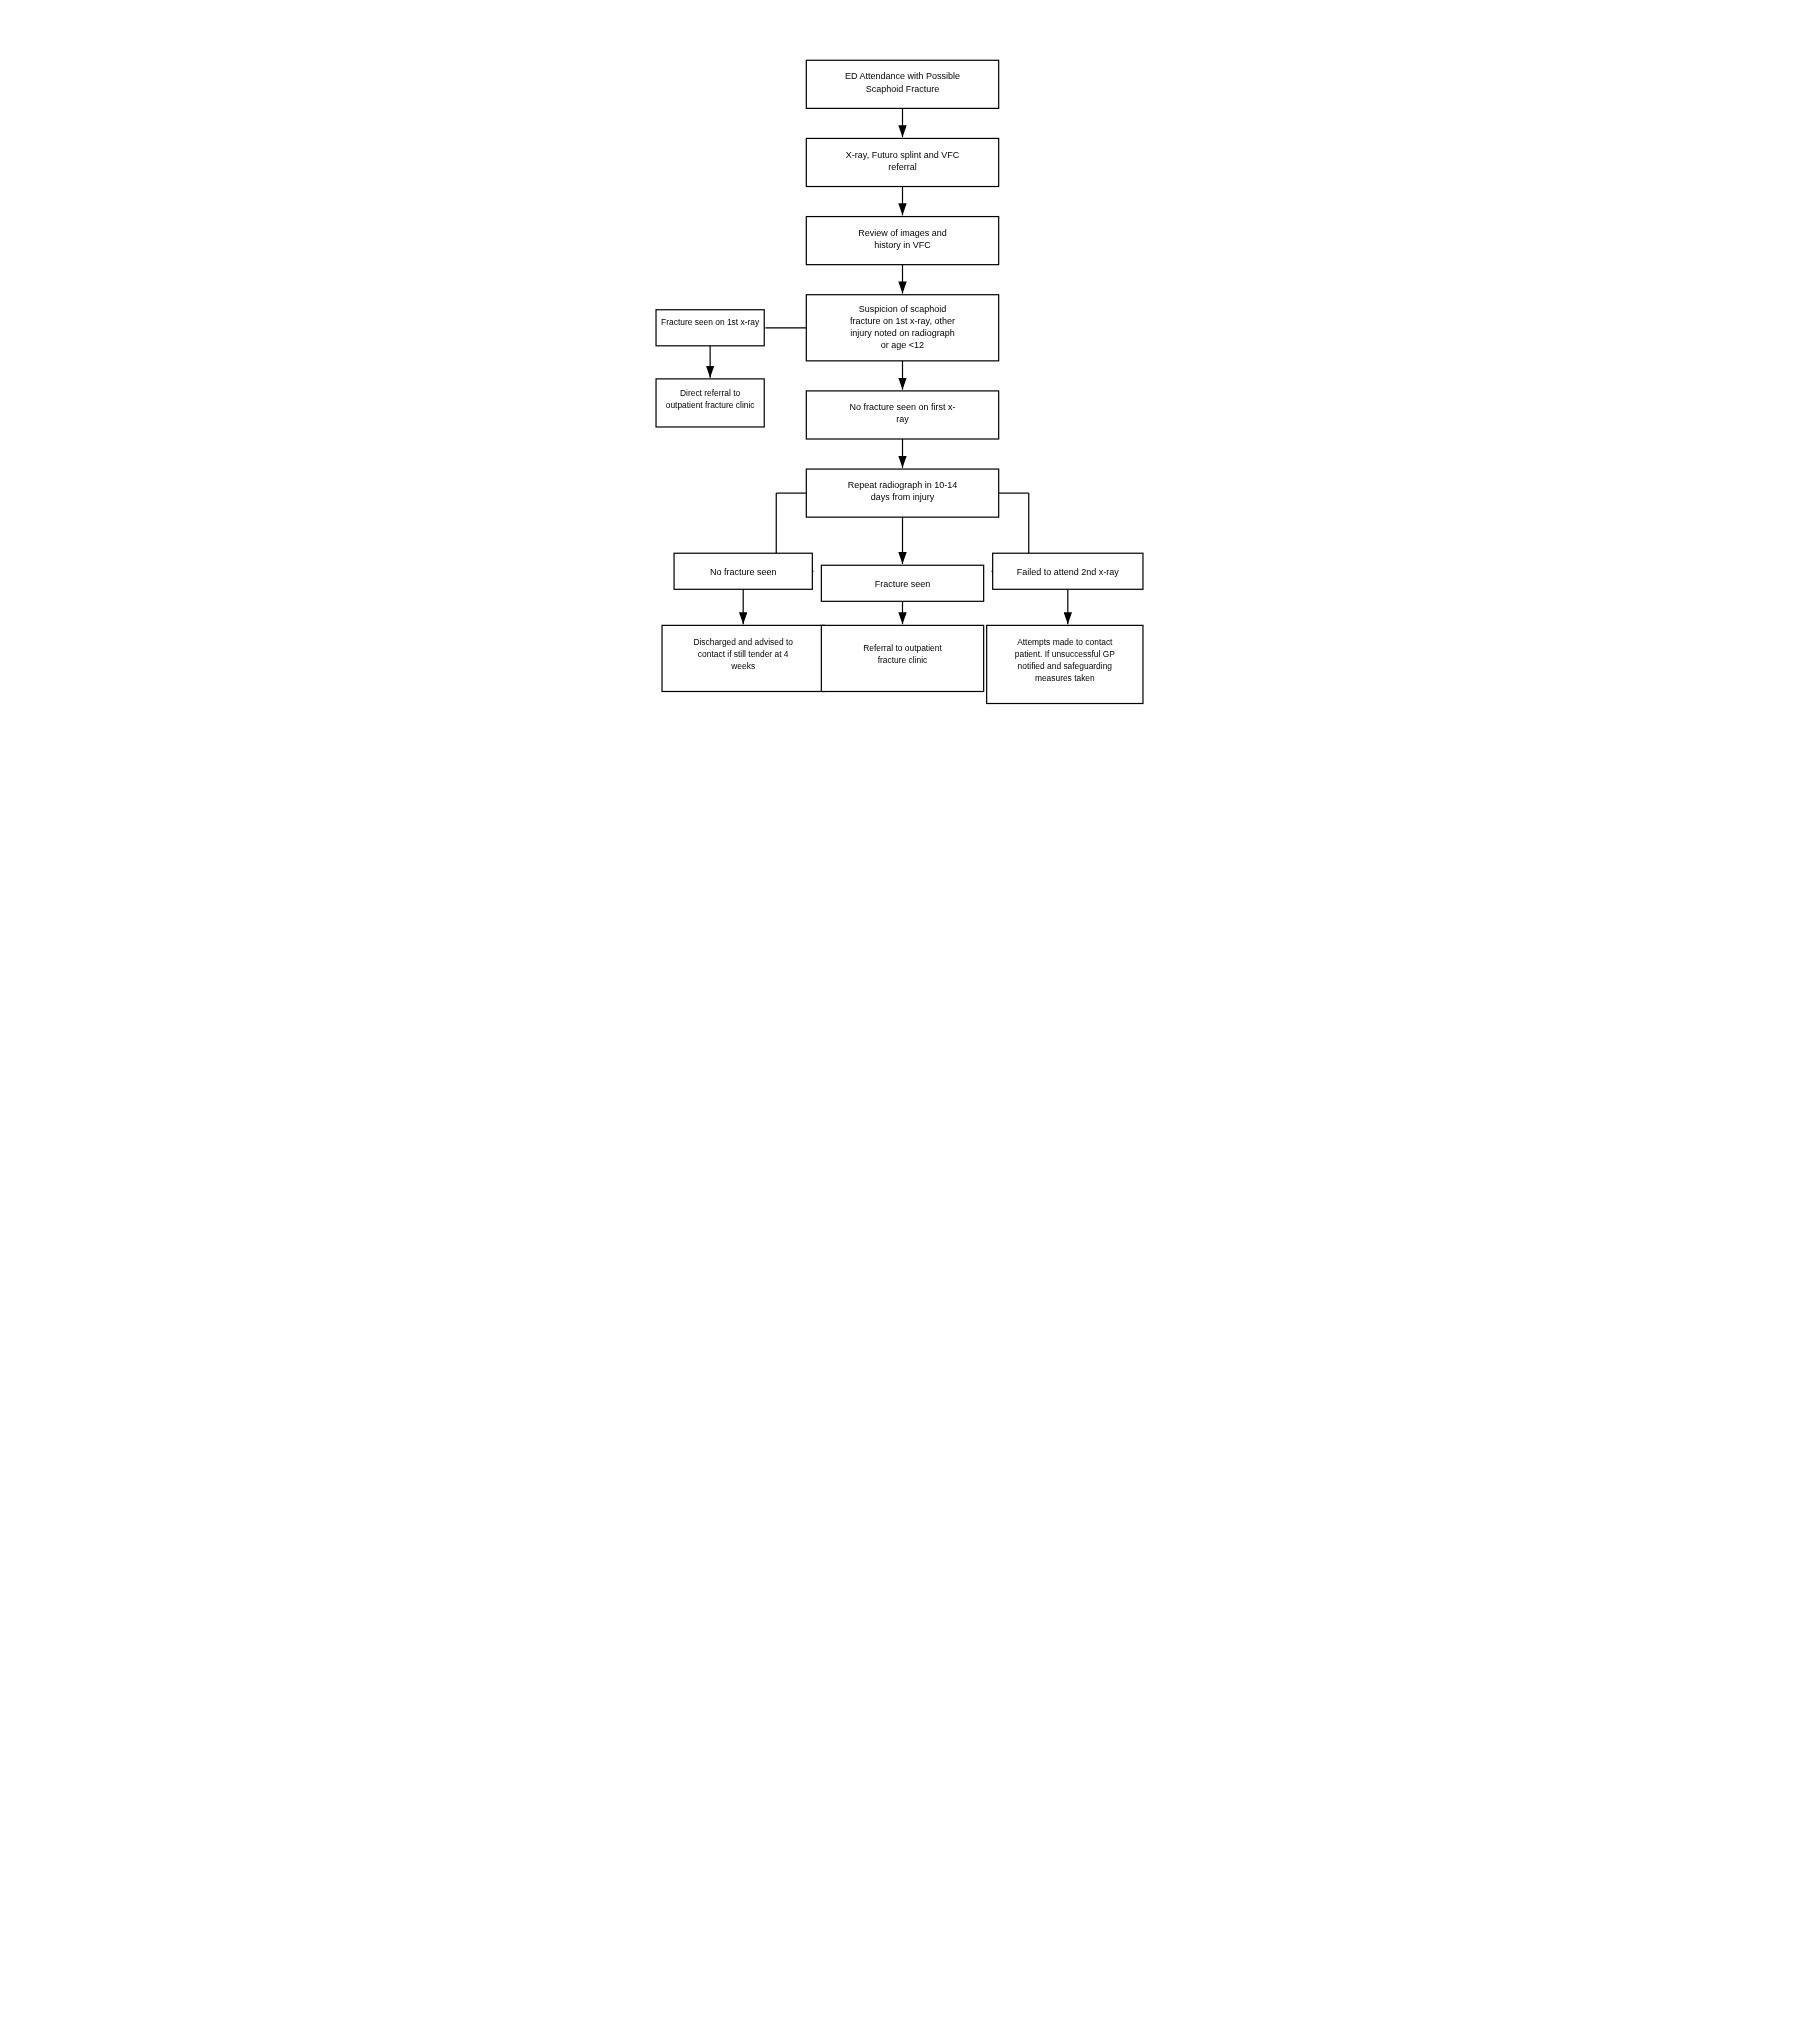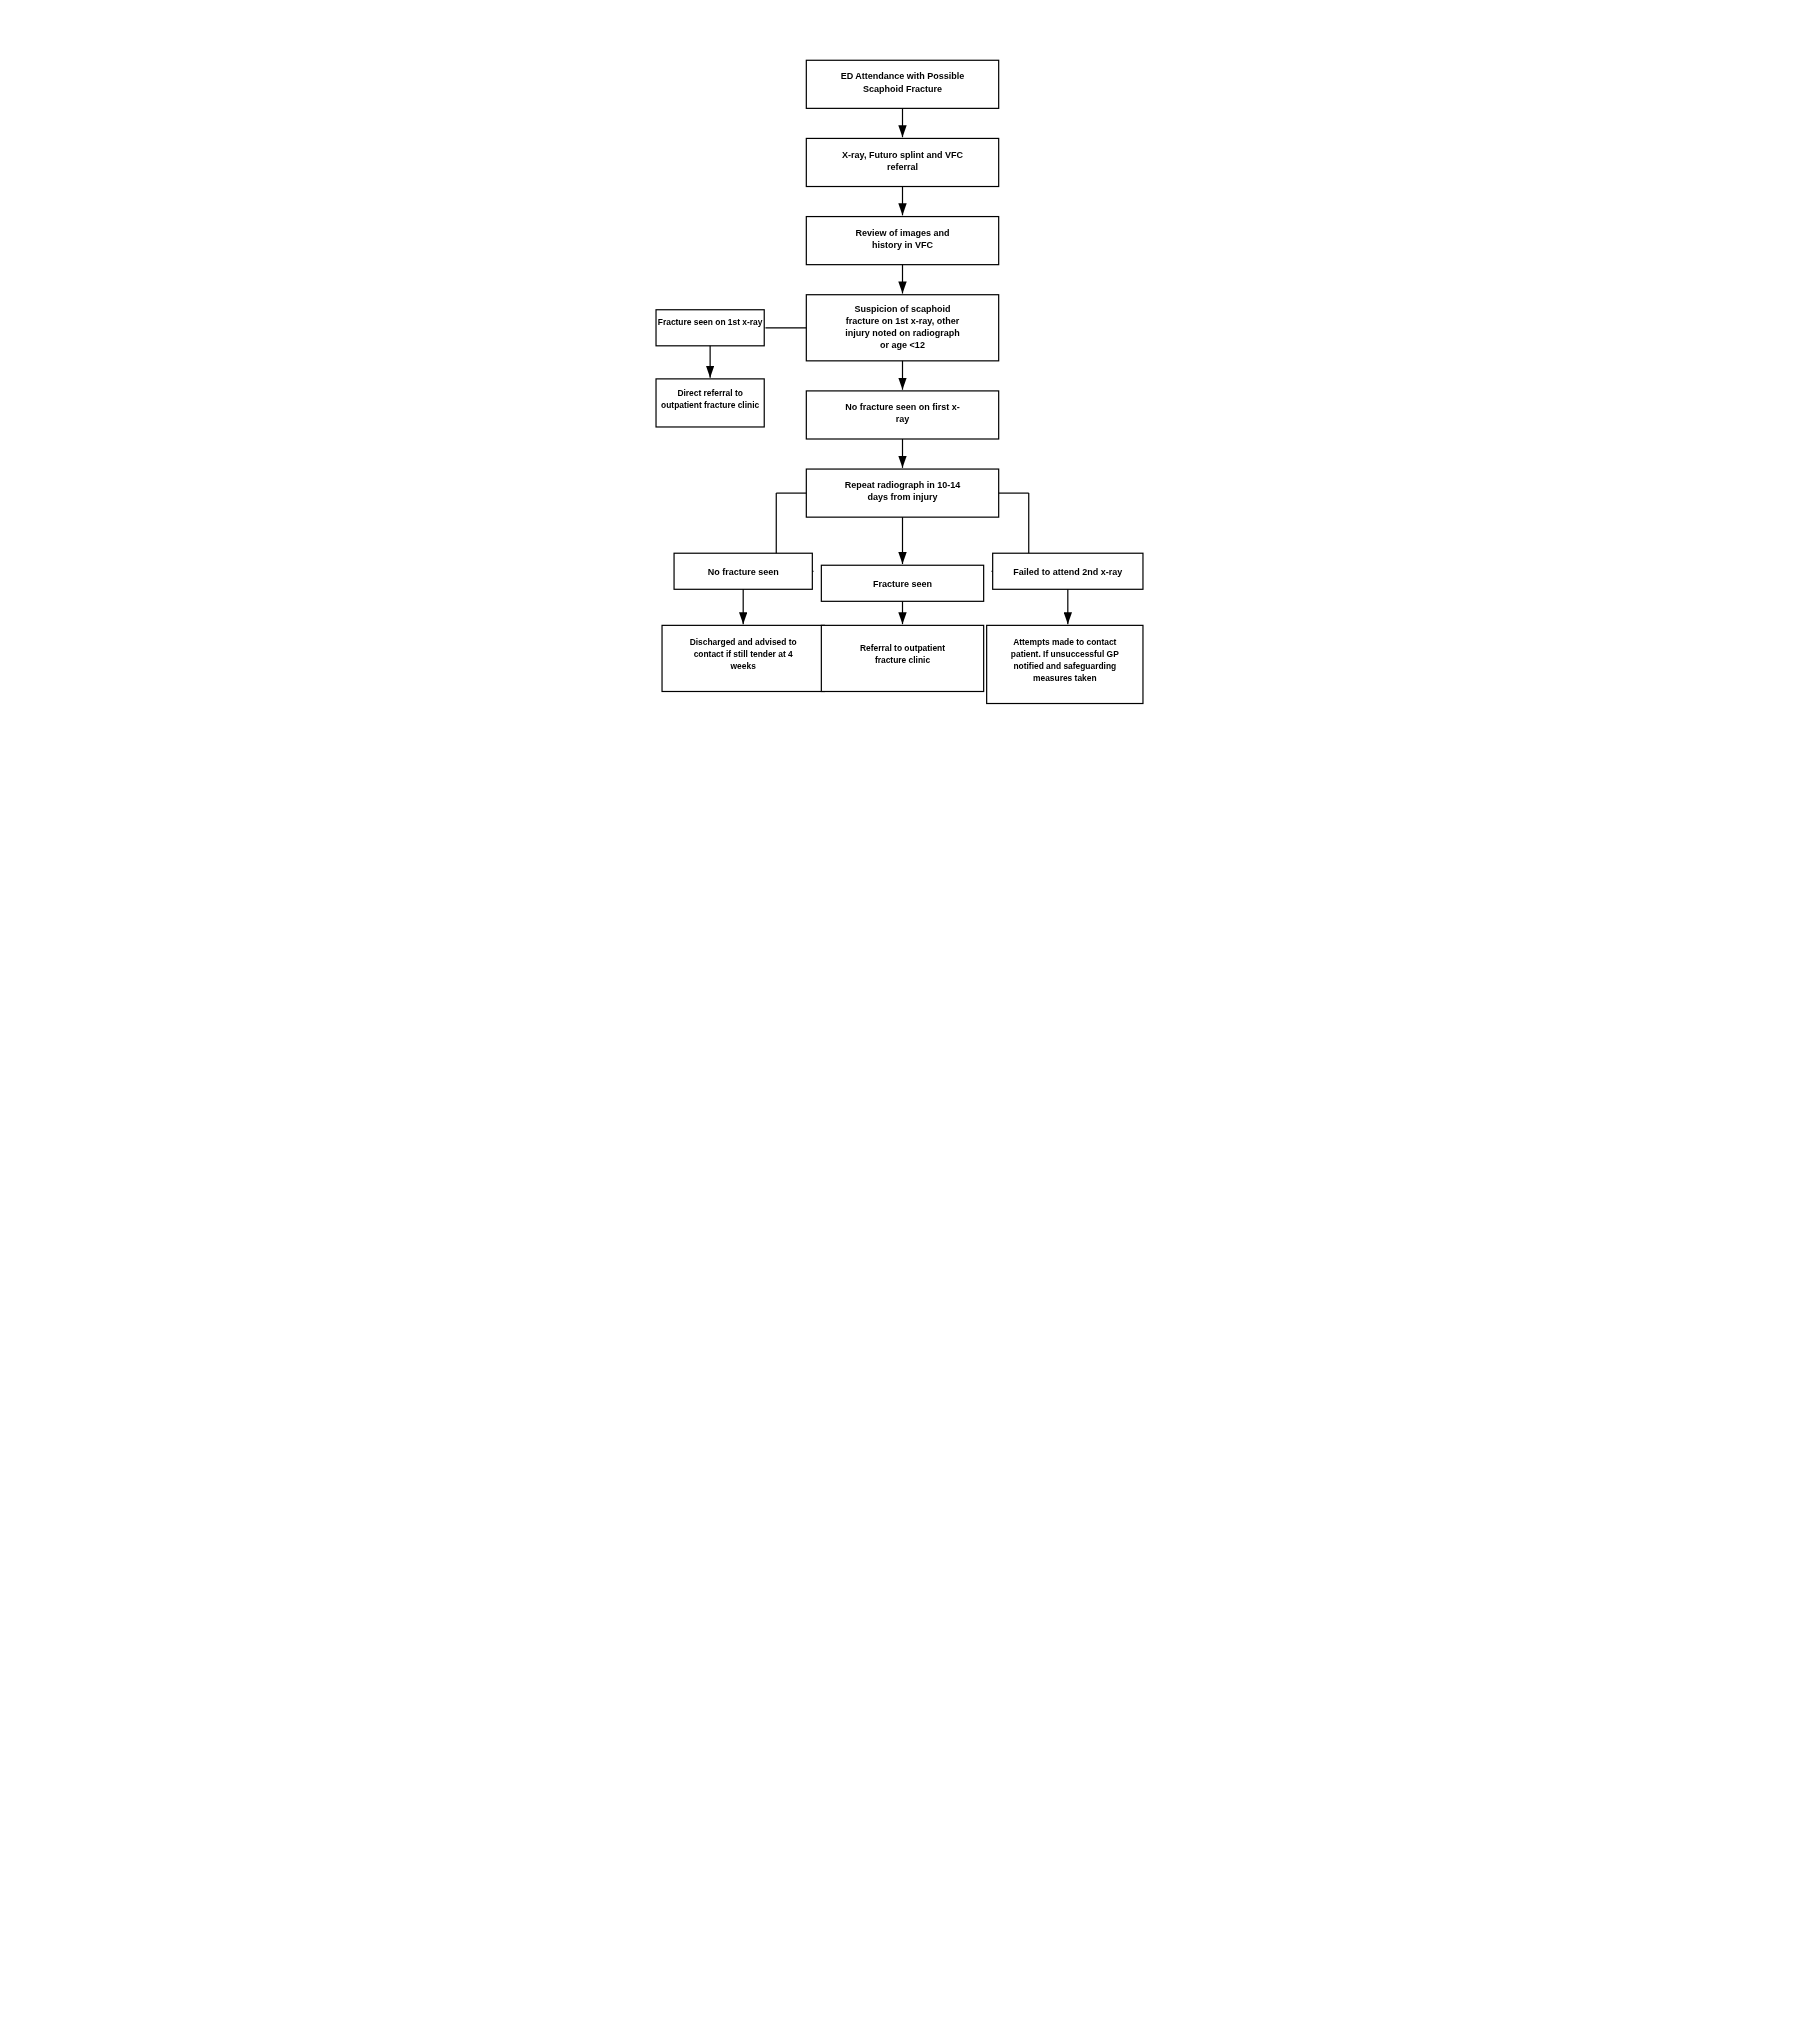--- a/index.html
+++ b/index.html
@@ -15,21 +15,20 @@
       justify-content: center;
       align-items: flex-start;
       min-height: 100vh;
       padding: 24px 12px;
     }
 
     .flowchart-container {
       width: 541px;
       position: relative;
       padding: 24px 12px;
-      font-weight: bold;
     }
 
     
     .diagram-svg {
       display: block;
       margin: 0 auto;
     }
   </style>
 </head>
 <body>

